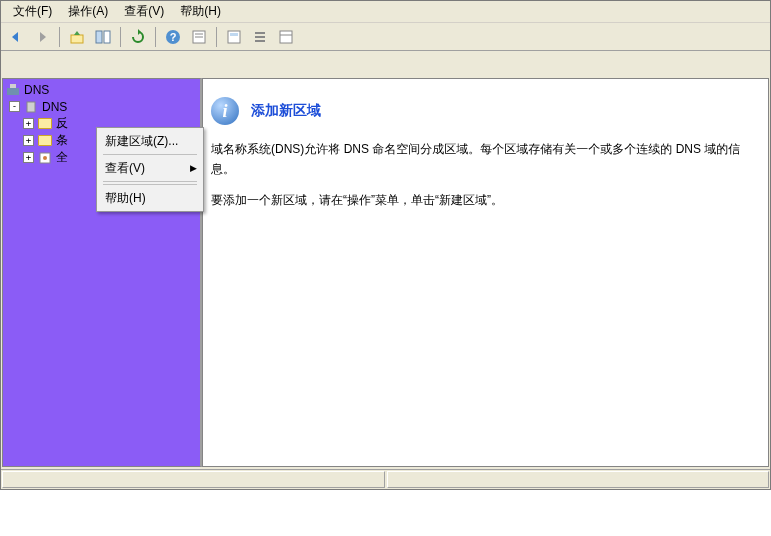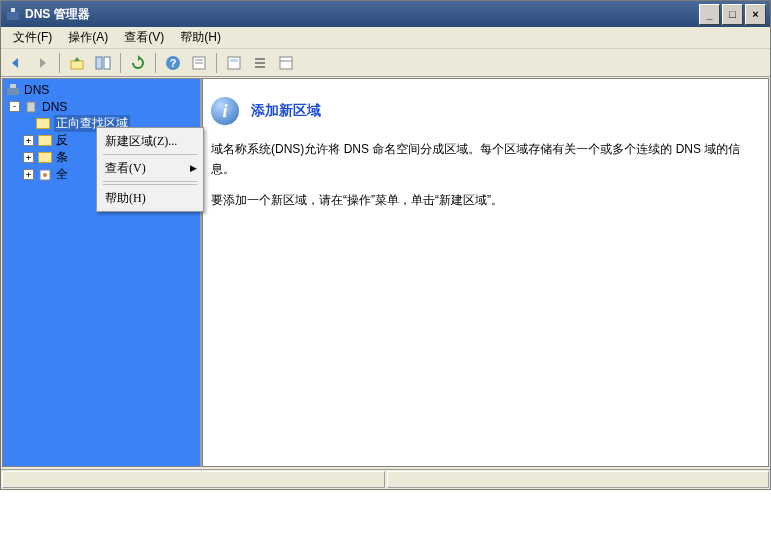--- a/index.html
+++ b/index.html
@@ -9,60 +9,46 @@
   .titlebar .title-icon { width: 16px; height: 16px; margin-right: 4px; }
   .titlebar .title-text { flex: 1; font-weight: bold; font-size: 12px; }
   .title-buttons { display: flex; }
   .title-btn { width: 21px; height: 21px; margin-left: 2px; background: #d4d0c8; border: 1px solid #fff; border-right-color: #404040; border-bottom-color: #404040; display: flex; align-items: center; justify-content: center; font-family: Arial; font-weight: bold; font-size: 11px; color: #000; }
   .menubar { height: 22px; background: #ece9d8; display: flex; align-items: center; padding: 0 4px; border-bottom: 1px solid #d4d0c8; }
   .menu-item { padding: 8px 8px; cursor: default; }
   .toolbar { height: 28px; background: #ece9d8; display: flex; align-items: center; padding: 0 4px; gap: 4px; border-bottom: 1px solid #a0a0a0; }
   .tb-btn { width: 22px; height: 22px; display: flex; align-items: center; justify-content: center; }
   .tb-sep { width: 1px; height: 20px; background: #a0a0a0; margin: 0 2px; }
   .content { position: absolute; top: 77px; bottom: 22px; left: 1px; right: 1px; display: flex; }
-  .tree-panel { width: 200px; border: 1px solid #848484; border-right: 2px solid #a0a0a0; background: #3b82f6; padding: 2px; overflow: hidden; text-align: right; }
+  .tree-panel { width: 200px; border: 1px solid #848484; border-right: 2px solid #a0a0a0; background: #8b5cf6; padding: 2px; overflow: hidden; text-align: right; }
   .tree { font-size: 12px; color: #000; }
   .tree-node { display: flex; align-items: center; height: 17px; white-space: nowrap; }
   .tree-toggle { width: 11px; height: 11px; border: 1px solid #7e7e7e; display: flex; align-items: center; justify-content: center; font-size: 9px; line-height: 1; background: #fff; margin-right: 3px; font-family: monospace; }
   .tree-spacer { display: inline-block; }
   .tree-icon { width: 16px; height: 14px; margin-right: 3px; display: inline-flex; align-items: center; justify-content: center; }
   .folder-icon { background: #fceca4; border: 1px solid #cfa726; border-radius: 1px; width: 14px; height: 11px; }
   .tree-label { }
   .tree-selected { background: #316ac5; color: #fff; padding: 0 2px; }
   .detail-panel { flex: 1; border: 1px solid #848484; background: #fff; padding: 18px 6px 6px 8px; }
   .detail-header { display: flex; align-items: center; margin-bottom: 14px; }
   .info-icon-big { width: 28px; height: 28px; border-radius: 50%; background: radial-gradient(circle at 35% 30%, #b8d8ff, #3070c0); display:flex; align-items:center; justify-content:center; margin-right: 12px; font-family: Georgia, serif; font-style: italic; font-weight: bold; color: #fff; font-size: 18px; flex-shrink: 0; }
   .detail-title { font-size: 14px; font-weight: bold; color: #1d4ed8; }
   .detail-body { font-size: 12px; line-height: 1.7; }
   .statusbar { position: absolute; bottom: 0; left: 0; right: 0; height: 20px; background: #ece9d8; border-top: 1px solid #a0a0a0; display: flex; }
   .status-cell { flex: 1; border: 1px solid #fff; border-right-color: #a0a0a0; border-bottom-color: #a0a0a0; margin: 1px; }
-  .context-menu { position: absolute; left: 95px; top: 126px; width: 108px; background: #f1f1f1; border: 1px solid #979797; box-shadow: 2px 2px 3px rgba(0,0,0,0.3); z-index: 100; padding: 2px; font-family: Liberation Serif, serif; }
+  .context-menu { position: absolute; left: 95px; top: 126px; width: 108px; background: #f1f1f1; border: 1px solid #979797; box-shadow: 2px 2px 3px rgba(0,0,0,0.3); z-index: 100; padding: 2px; }
   .ctx-item { height: 22px; display: flex; align-items: center; padding: 0 16px 0 6px; position: relative; }
   .ctx-arrow { position: absolute; right: 4px; font-size: 9px; }
   .ctx-sep { height: 1px; background: #c0c0c0; margin: 2px 4px; }
 </style>
 </head>
 <body>
 
 <div class="window">
 
-  <div class="titlebar">
-    <span class="title-icon">
-      <svg viewBox="0 0 16 16">
-          <rect x="2" y="6" width="12" height="8" fill="#4a6aa0"></rect>
-          <rect x="6" y="2" width="4" height="4" fill="#e0e0e0"></rect>
-        </svg>
-    </span>
-    <span class="title-text">DNS 管理器</span>
-    <div class="title-buttons">
-      <div class="title-btn">_</div>
-      <div class="title-btn">□</div>
-      <div class="title-btn">×</div>
-    </div>
-  </div>
 
   <div class="menubar">
     <div class="menu-item">文件(F)</div>
     <div class="menu-item">操作(A)</div>
     <div class="menu-item">查看(V)</div>
     <div class="menu-item">帮助(H)</div>
   </div>
 
   <div class="toolbar">
     <div class="tb-btn">
@@ -147,27 +133,20 @@
           <span class="tree-spacer" style="width:4px"></span>
           <span class="tree-toggle">-</span>
           <span class="tree-icon">
               <svg width="14" height="14">
                 <rect x="3" y="2" width="8" height="10" fill="#d0d0d0" stroke="#888"></rect>
               </svg>
             </span>
           <span class="tree-label">DNS</span>
         </div>
         <div class="tree-node">
-          <span class="tree-spacer" style="width:30px"></span>
-          <span class="tree-icon">
-              <span class="folder-icon"></span>
-            </span>
-          <span class="tree-label tree-selected">正向查找区域</span>
-        </div>
-        <div class="tree-node">
           <span class="tree-spacer" style="width:18px"></span>
           <span class="tree-toggle">+</span>
           <span class="tree-icon">
               <span class="folder-icon"></span>
             </span>
           <span class="tree-label">反</span>
         </div>
         <div class="tree-node">
           <span class="tree-spacer" style="width:18px"></span>
           <span class="tree-toggle">+</span>

